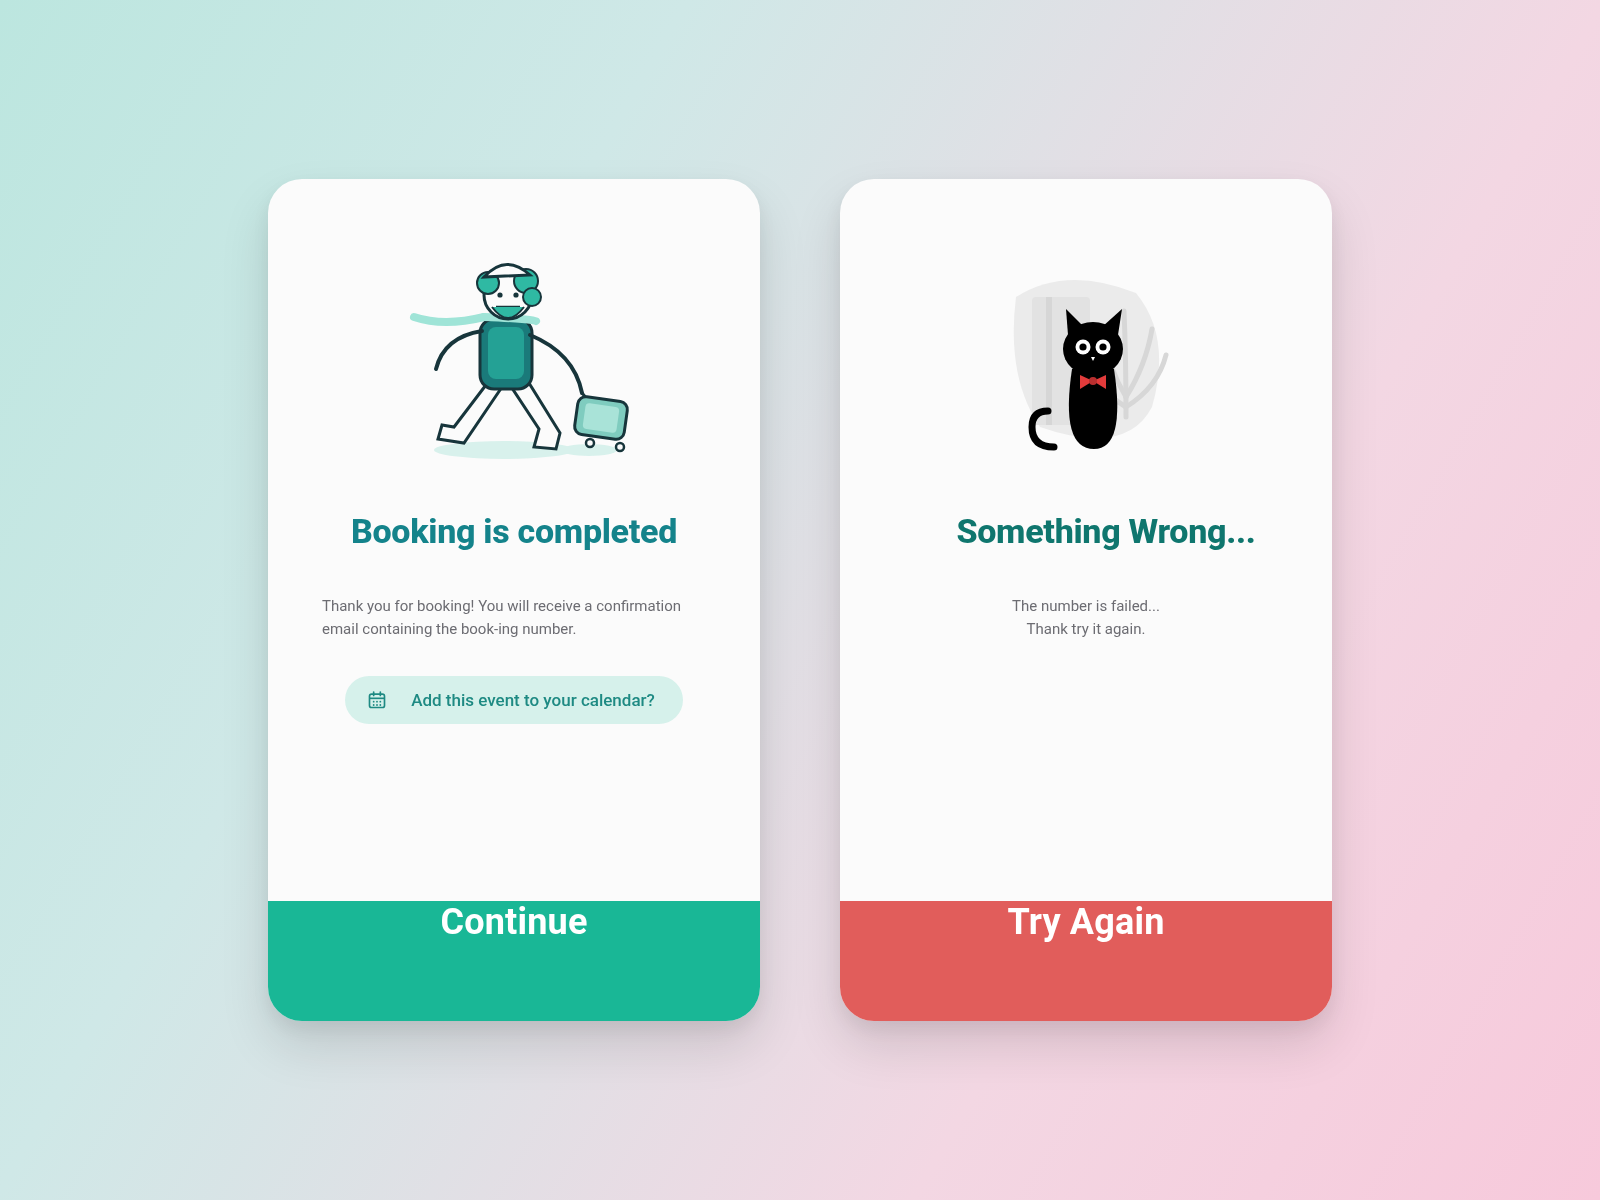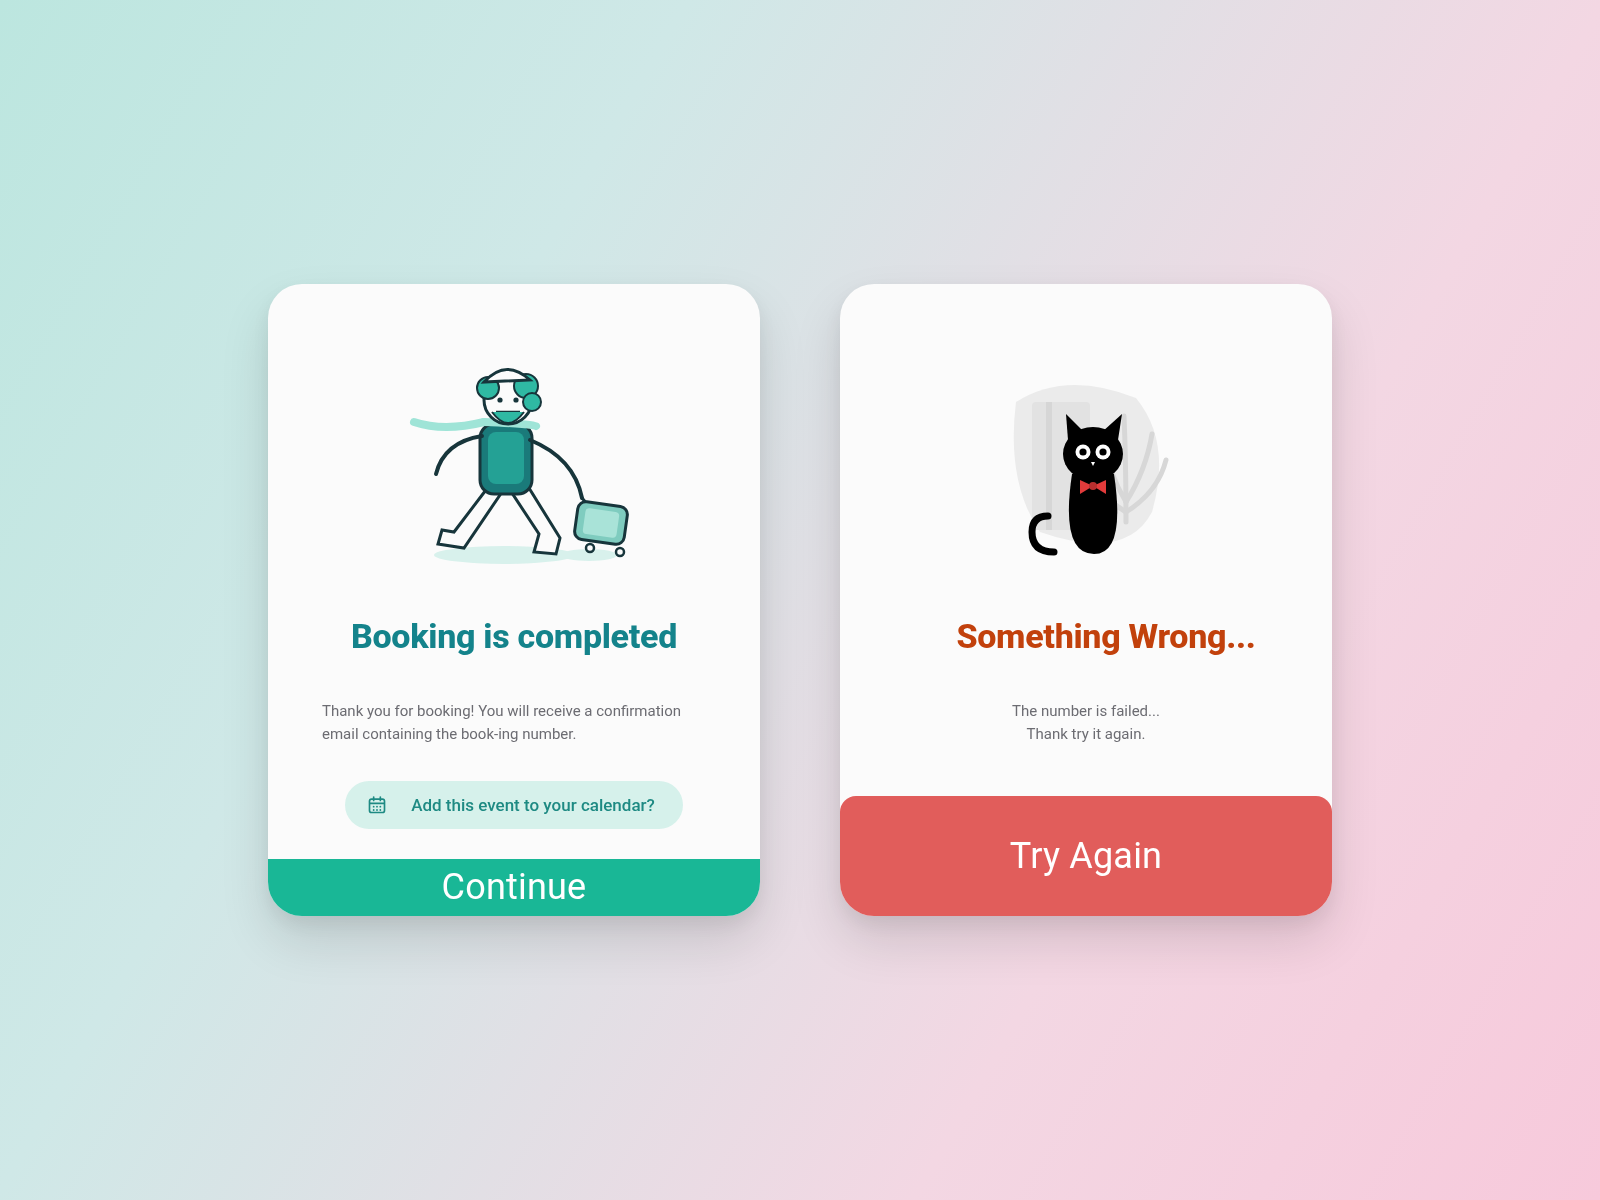--- a/index.html
+++ b/index.html
@@ -9,21 +9,21 @@
     height: 1200px;
     background: linear-gradient(120deg, #bce6df 0%, #cfe8e7 30%, #f3d7e3 70%, #f7c9db 100%);
     font-family: "Segoe UI", -apple-system, BlinkMacSystemFont, Roboto, "Helvetica Neue", Arial, sans-serif;
     display: flex;
     align-items: center;
     justify-content: center;
     gap: 80px;
   }
   .card {
     width: 492px;
-    height: 632px;
+    height: 842px;
     background: #fbfbfb;
     border-radius: 34px;
     box-shadow: 0 25px 50px rgba(0,0,0,0.12), 0 8px 18px rgba(0,0,0,0.06);
     display: flex;
     flex-direction: column;
     overflow: hidden;
     position: relative;
   }
   .card-body {
     flex: 1;
@@ -42,21 +42,21 @@
     margin-bottom: 26px;
   }
   .title {
     font-size: 34px;
     font-weight: 800;
     letter-spacing: -0.3px;
     margin-top: 8px;
     text-align: center;
   }
   .title.success { color: #14838b; }
-  .title.error   { color: #c2410c; margin-left: 40px; }
+  .title.error   { color: #0f766e; margin-left: 40px; }
   .desc {
     margin-top: 44px;
     font-size: 15px;
     line-height: 1.55;
     color: #6c6c72;
     text-align: left;
     width: 100%;
   }
   .desc.center { text-align: center; }
   .chip {
@@ -69,31 +69,31 @@
     padding: 14px 28px 14px 22px;
     display: inline-flex;
     align-items: center;
     gap: 24px;
     cursor: pointer;
   }
   .cta {
     height: 120px;
     width: 100%;
     display: flex;
-    align-items: center;
+    align-items: flex-start;
     justify-content: center;
     color: #fff;
     font-size: 36px;
-    font-weight: 400;
+    font-weight: 700;
     letter-spacing: 0.2px;
     cursor: pointer;
     user-select: none;
   }
   .cta.green { background: #19b796; }
-  .cta.red   { background: #e15d5b; border-radius: 16px; }
+  .cta.red   { background: #e15d5b; }
   svg { display: block; }
 </style>
 </head>
 <body>
 
 <div class="card">
   <div class="card-body">
 
     <div class="illus-wrap">
       <svg width="260" height="210" viewBox="0 0 260 210">

